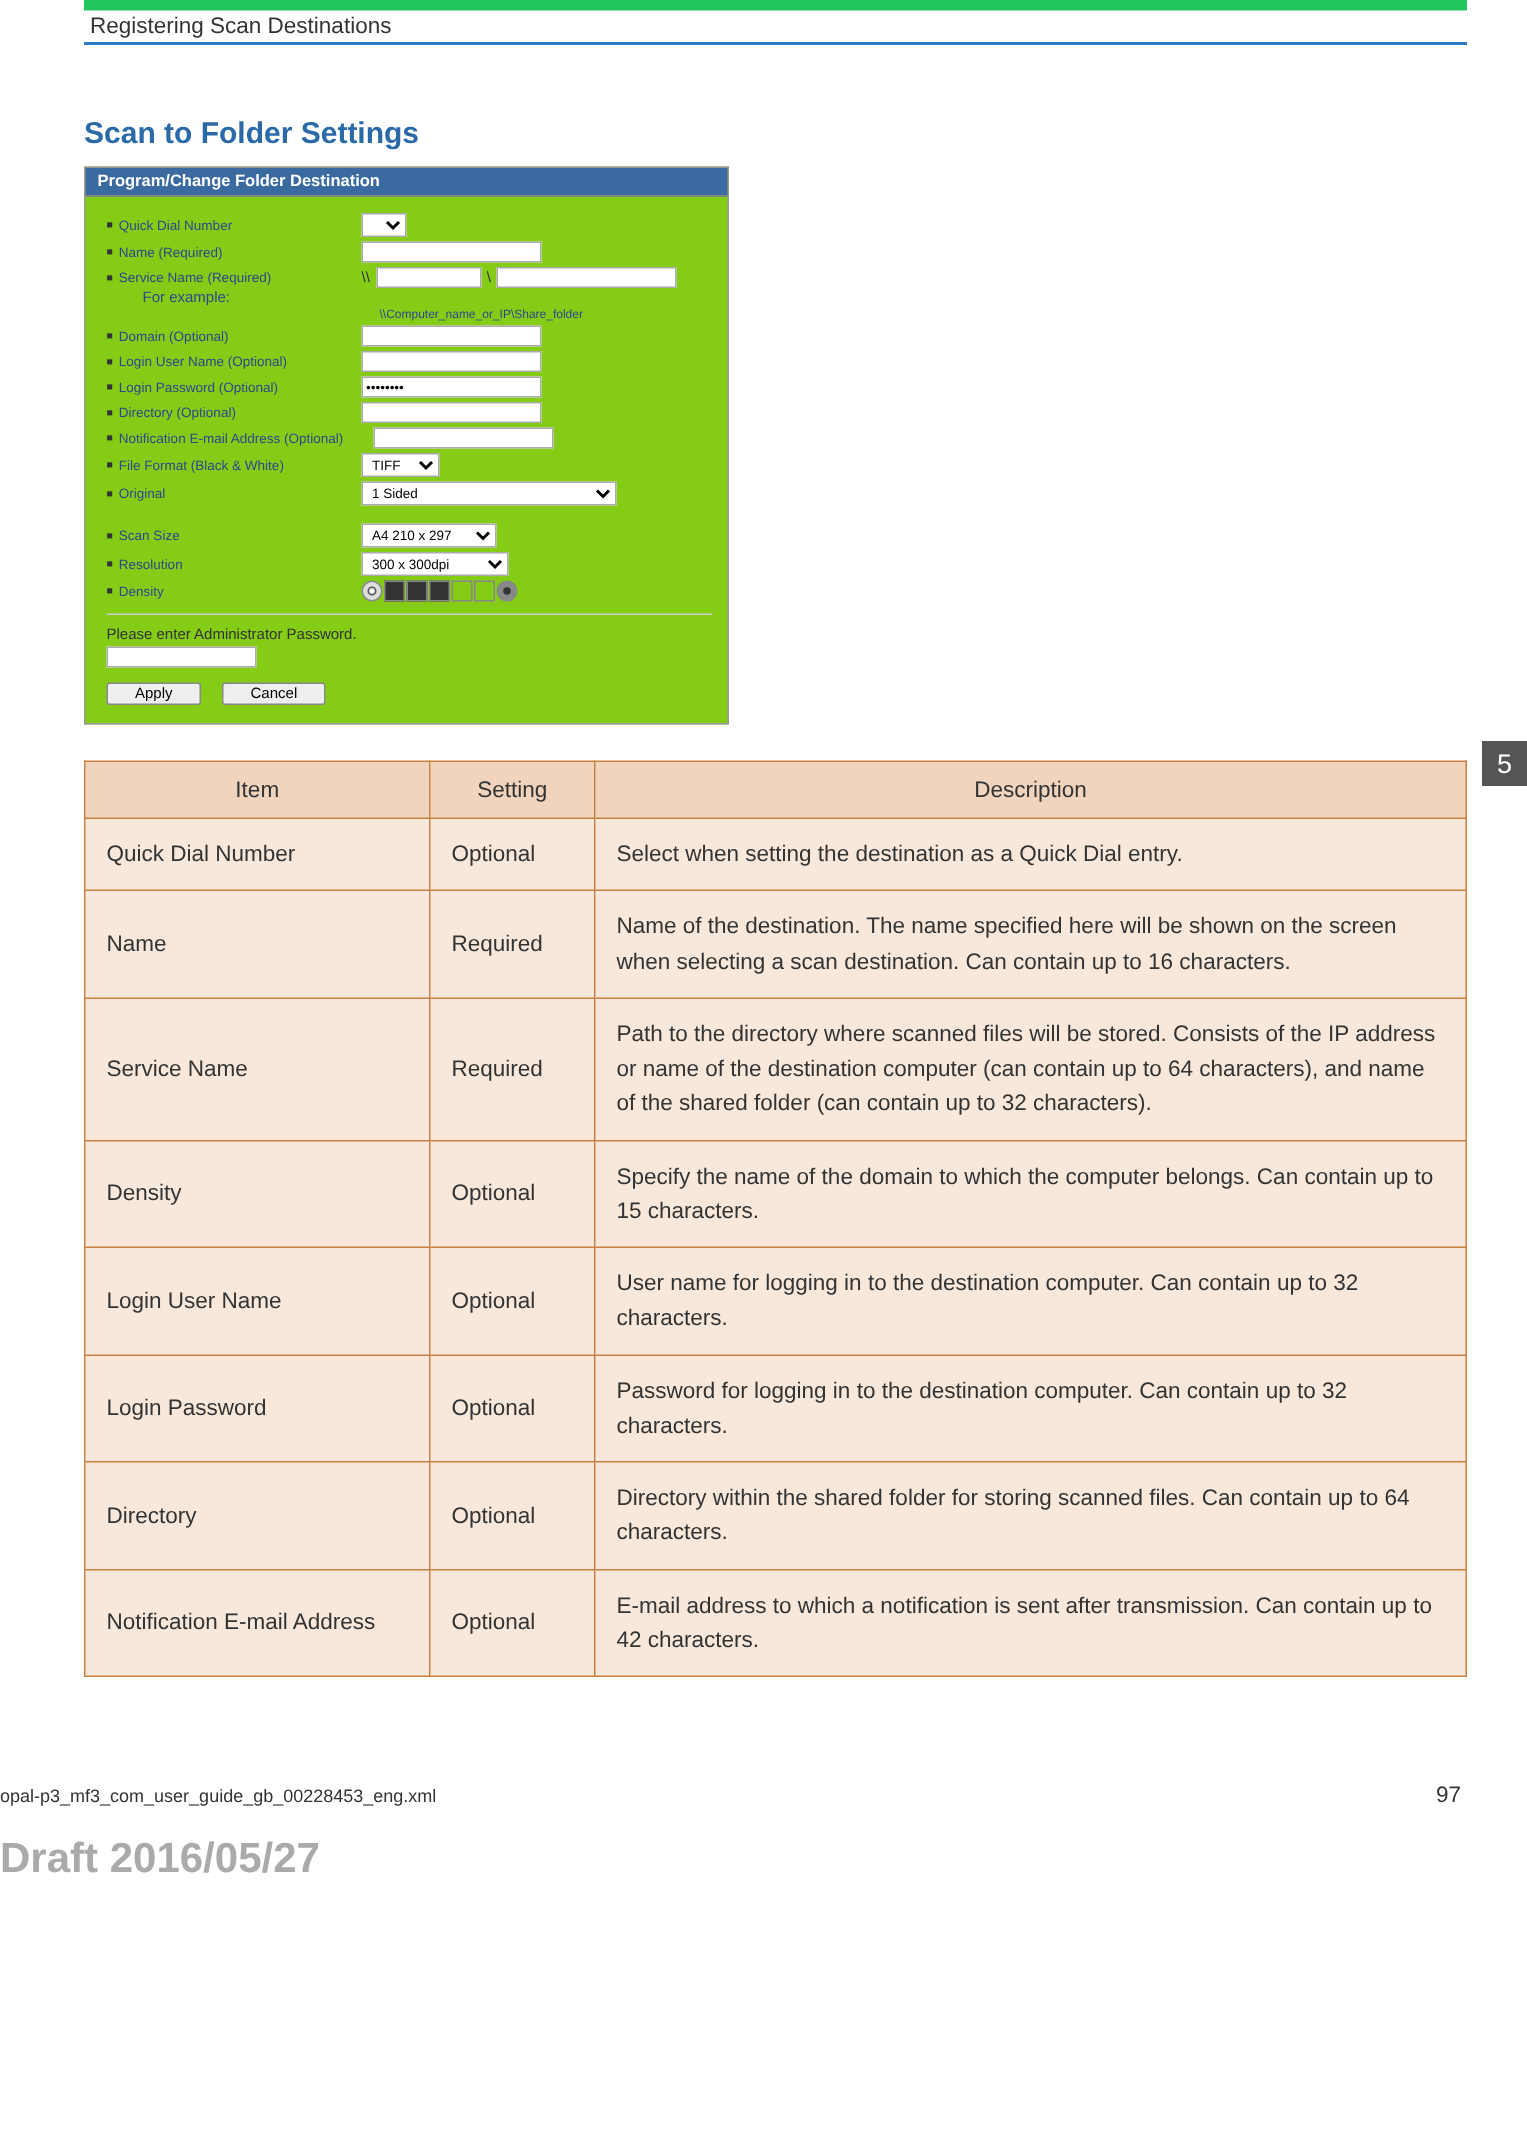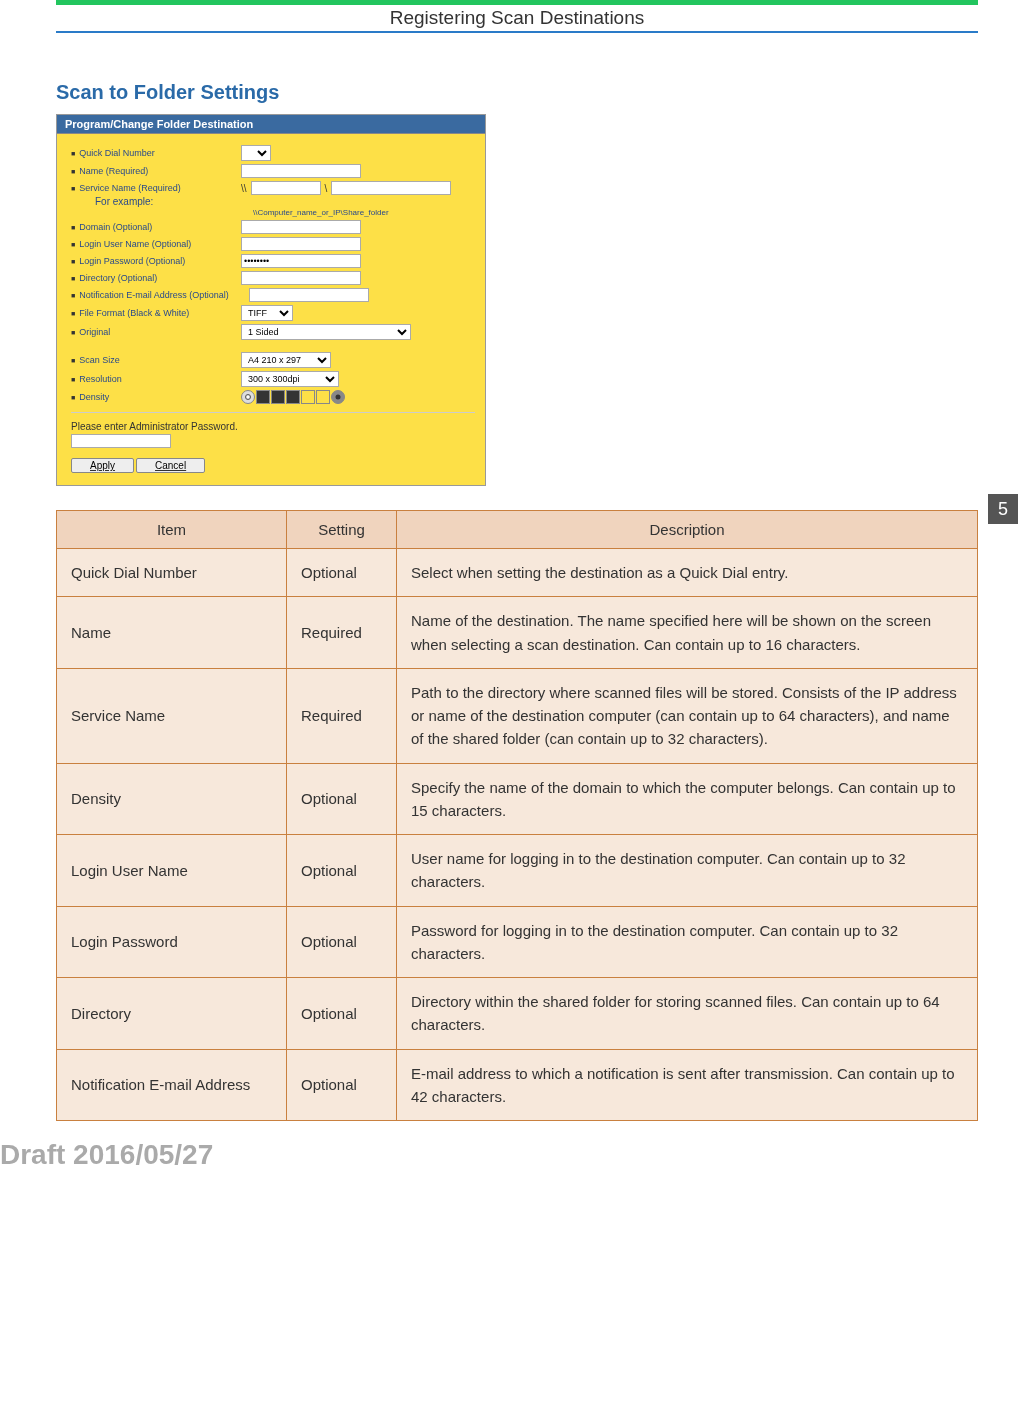--- a/index.html
+++ b/index.html
@@ -9,44 +9,44 @@
     font-family: "Segoe UI", Arial, sans-serif;
     background: #fff;
     color: #333;
     width: 1018px;
   }
   .page {
     padding: 0 40px 20px 0;
     position: relative;
   }
   .header-line {
-    border-top: 5px solid #22c55e;
+    border-top: 7px solid #22c55e;
     border-bottom: 2px solid #2a7bc8;
     padding: 2px 4px;
-    text-align: center;
-    font-size: 19px;
+    text-align: left;
+    font-size: 15px;
     margin-left: 56px;
     margin-bottom: 48px;
   }
   .content {
     margin-left: 56px;
   }
   .heading {
     color: #2a6aa8;
     font-size: 20px;
     font-weight: bold;
     margin-bottom: 10px;
   }
 
   
   .panel-wrap {
     border: 1px solid #999;
     width: 430px;
     padding: 0;
-    background: #fde047;
+    background: #84cc16;
     margin-bottom: 24px;
     font-size: 10px;
   }
   .panel-titlebar {
     background: #3a6aa0;
     color: #fff;
     font-weight: bold;
     padding: 3px 8px;
     font-size: 11px;
     border-bottom: 1px solid #888;
@@ -88,21 +88,21 @@
   .svc-row input { width: 70px; }
   .example-row { margin-left: 182px; color:#2a4a8a; font-size:8px; margin-top:-2px; margin-bottom:2px;}
   .example-lbl { margin-left:12px; color:#2a4a8a; font-size:10px; }
   .density-cells { display:flex; gap:1px; align-items:center; }
   .dbox { width:14px; height:14px; border:1px solid #888; }
   .dbox.dark { background:#333; }
   .dbox.round { border-radius:50%; background:#ddd; border:1px solid #888; display:flex; align-items:center; justify-content:center; }
   .sep { height:1px; background:#ccc; margin:8px 0; }
   .admin-pw { font-size:10px; color:#333; margin-top:6px; }
   .admin-pw input { display:block; margin-top:2px; width:100px; height:14px; border:1px solid #aaa; }
-  .btnrow { margin-top:10px; display:flex; gap:2px;text-decoration:underline; }
+  .btnrow { margin-top:10px; display:flex; gap:14px; }
   .btnrow button { font-size:10px; padding:1px 18px; border:1px solid #888; background:#eee; border-radius:2px; }
 
   
   table.desc {
     border-collapse: collapse;
     width: 100%;
     font-size: 15px;
   }
   table.desc th, table.desc td {
     border: 1px solid #c9803f;
@@ -321,15 +321,19 @@
           </tr>
         <tr>
             <td>Notification E-mail Address</td>
             <td>Optional</td>
             <td>E-mail address to which a notification is sent after transmission. Can contain up to 42 characters.</td>
           </tr>
       </tbody>
     </table>
   </div>
 
+  <div class="footer">
+    <span class="footer-left">opal-p3_mf3_com_user_guide_gb_00228453_eng.xml</span>
+    <span class="footer-right">97</span>
+  </div>
 
   <div class="draft">Draft 2016/05/27</div>
 </div>
 
 </body></html>

